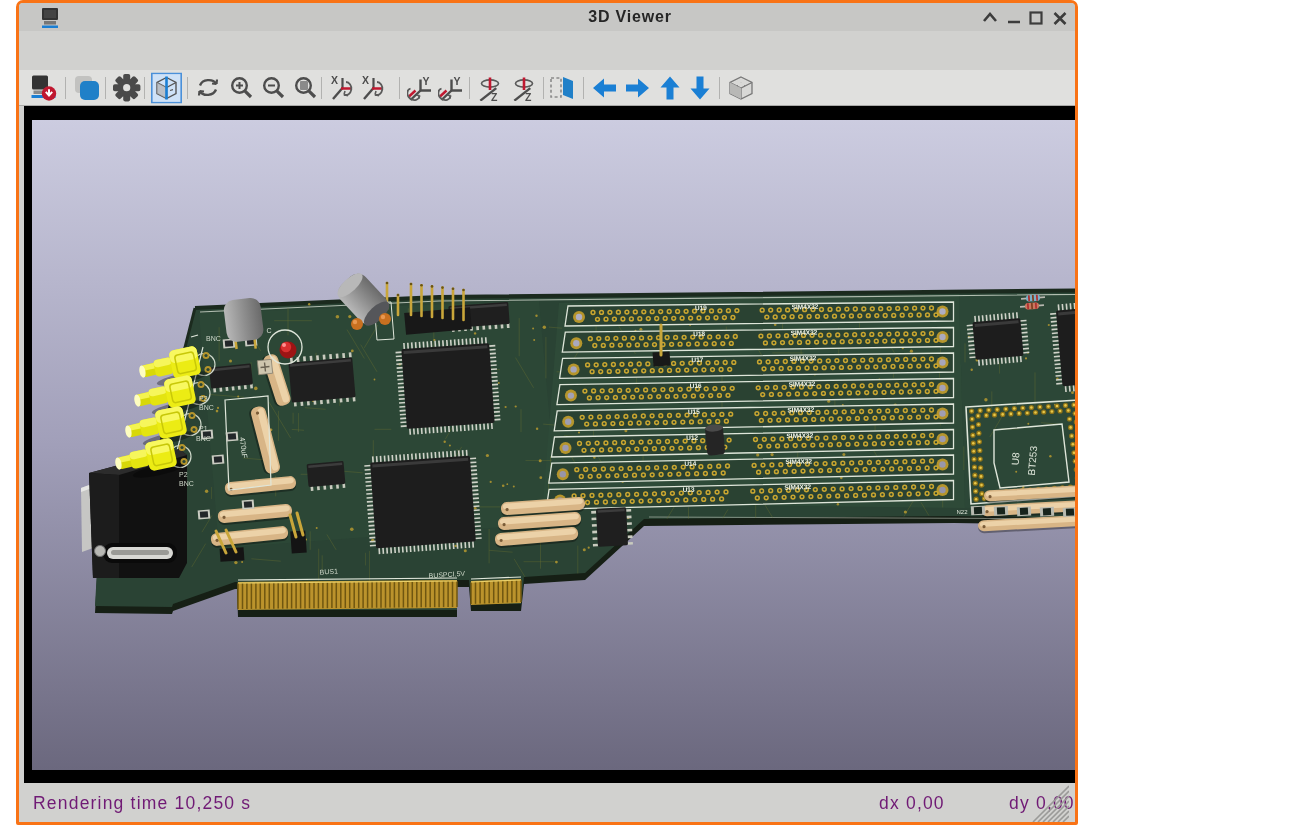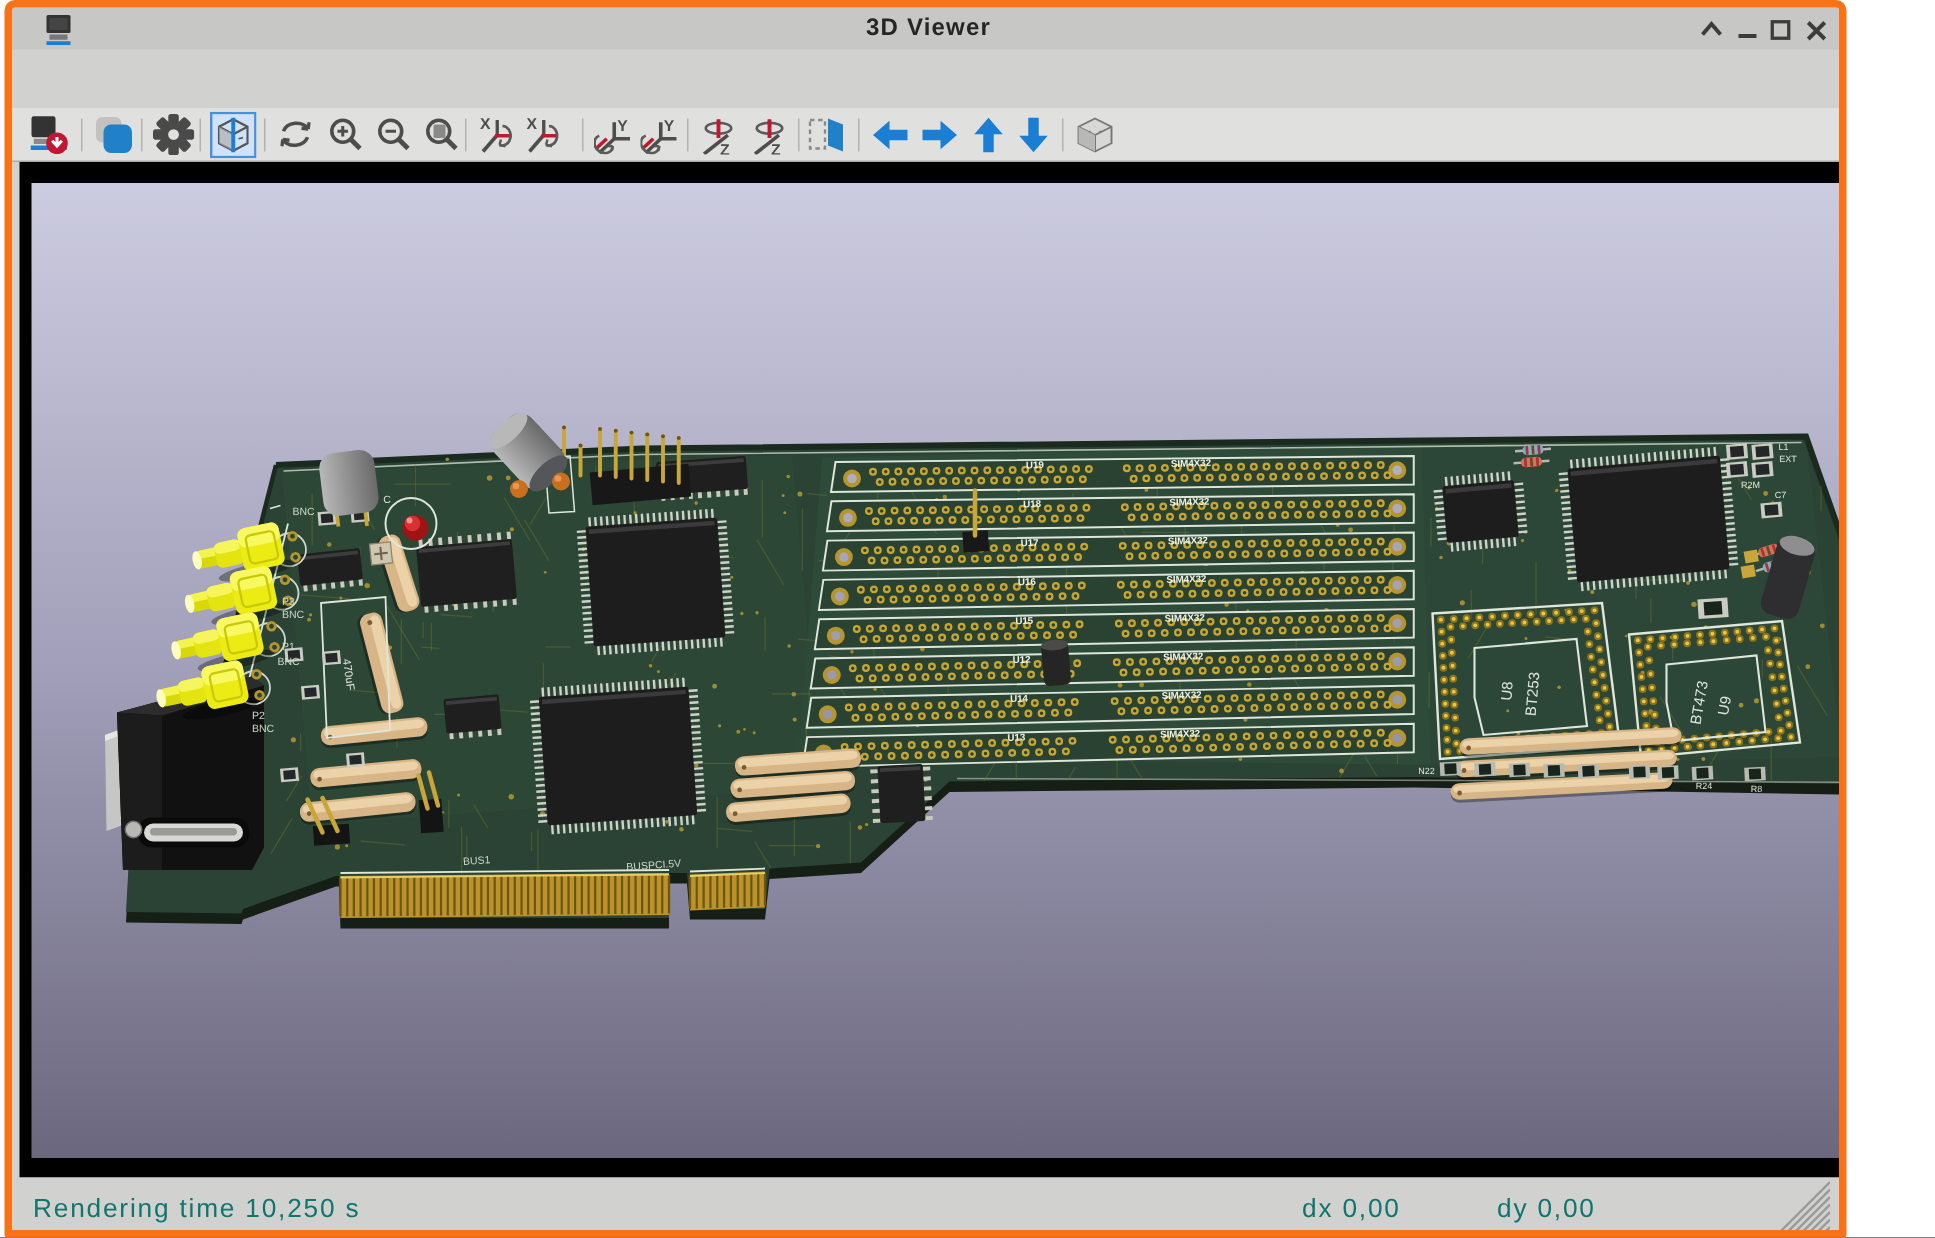--- a/index.html
+++ b/index.html
@@ -1,23 +1,23 @@
 <!DOCTYPE html>
 <html><head><meta charset="utf-8"><style>
 * { margin:0; padding:0; box-sizing:border-box; }
 body { width:1290px; height:825px; font-family:"Liberation Sans", sans-serif; background:#ffffff; overflow:hidden; }
-.win { position:absolute; left:3px; top:0; width:1228px; height:825px; border:5px solid #f97316; border-radius:7px 7px 2px 2px; overflow:hidden; background:#d1d1cf; }
+.win { position:absolute; left:16px; top:0; width:1062px; height:825px; border:3px solid #f97316; border-radius:7px 7px 2px 2px; overflow:hidden; background:#d1d1cf; }
 .title { position:absolute; left:0; top:0; width:100%; height:28px; background:#c7c7c5; }
 .title .t { position:absolute; left:0; width:1222px; top:4.5px; text-align:center; font-weight:bold; font-size:16px; letter-spacing:0.8px; color:#262626; }
 .menu { position:absolute; left:0; top:28px; width:100%; height:39px; background:#d5d5d3; border-top:1px solid #dddddb; }
 .menu span { position:absolute; top:7px; font-size:20px; letter-spacing:1.6px; color:#2e2e2e; }
 .tbar { position:absolute; left:0; top:67px; width:100%; height:36px; background:#e0e0de; border-bottom:1px solid #aaaaa8; }
 .vp { position:absolute; left:5px; top:103px; width:1280px; height:677px; background:#000; }
 .grad { position:absolute; left:8px; top:14px; width:1264px; height:650px; background:linear-gradient(180deg,#cccce0 0%,#a19fb9 50%,#6b687e 100%); }
-.status { position:absolute; left:0; top:780px; width:100%; height:43px; background:#d1d1cf; font-size:17.5px; letter-spacing:1.2px; color:#0f766e; }
+.status { position:absolute; left:0; top:780px; width:100%; height:43px; background:#d1d1cf; font-size:17.5px; letter-spacing:1.2px; color:#701a75; }
 svg.scene { position:absolute; left:0; top:0; }
 </style></head>
 <body>
 <div class="win">
   <div class="title">
     <svg style="position:absolute;left:20px;top:4px" width="22" height="22" viewBox="0 0 22 22">
       <rect x="3" y="1" width="16" height="12" rx="1" fill="#333"></rect>
       <rect x="5" y="3" width="12" height="8" fill="#444"></rect>
       <rect x="5" y="14" width="12" height="3.5" fill="#777"></rect>
       <rect x="3" y="18.5" width="16" height="2.5" fill="#1a7fd4"></rect>

